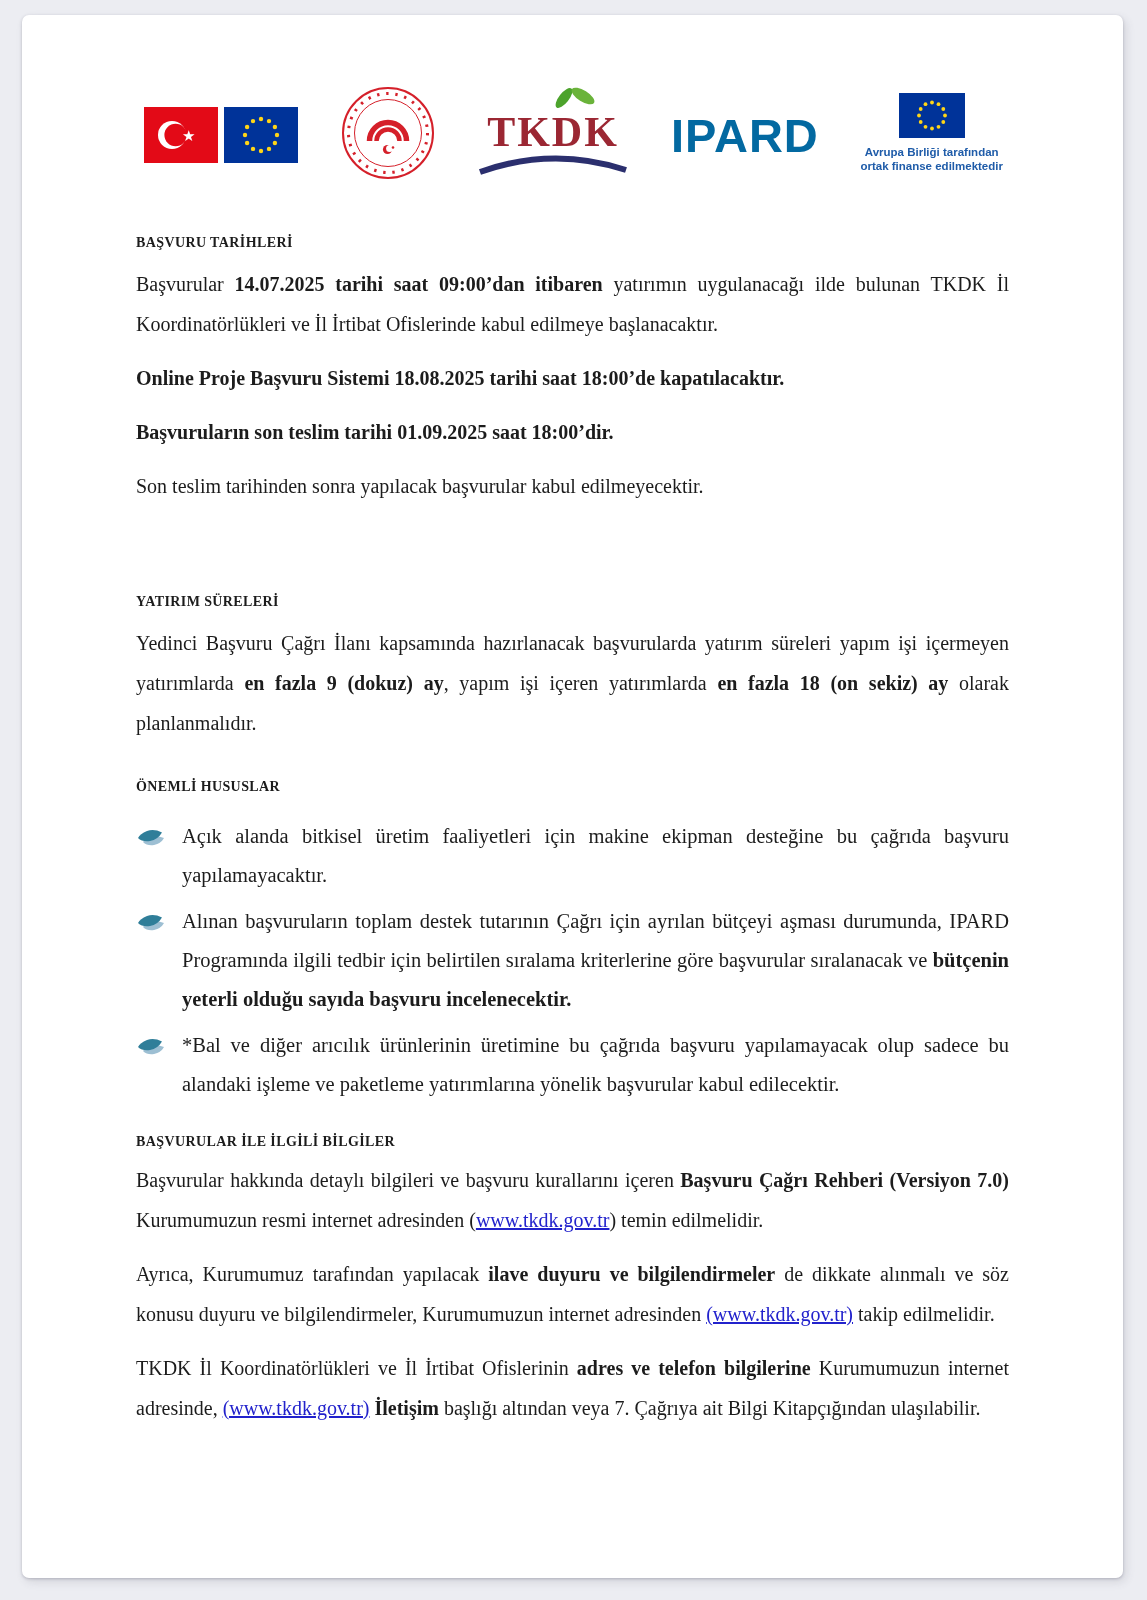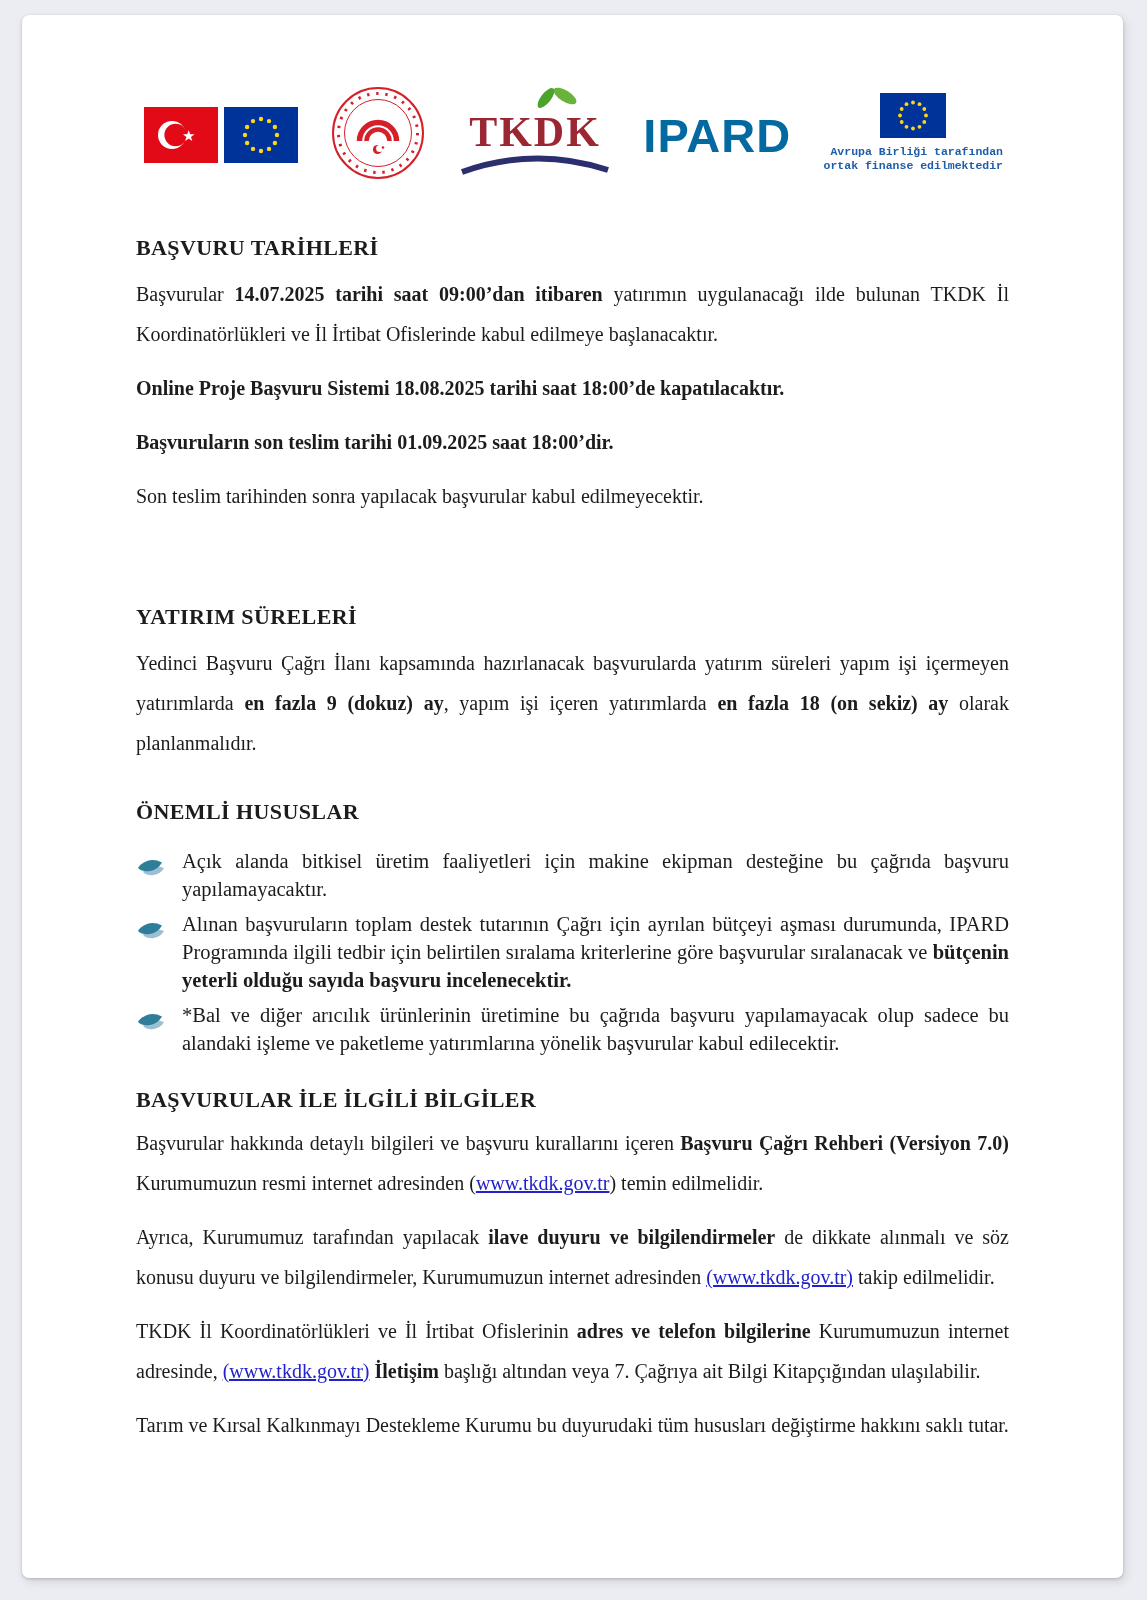--- a/index.html
+++ b/index.html
@@ -36,32 +36,32 @@
   .ipard-text {
     font-family: "Liberation Sans", sans-serif;
     font-weight: bold;
     font-size: 47px;
     letter-spacing: 1px;
     color: #0369a1;
   }
   .eu-cofin { display: flex; flex-direction: column; align-items: center; margin-top: -4px; }
   .eu-cofin .caption {
     margin-top: 7px;
-    font-family: Liberation Mono, monospace;
+    font-family: Liberation Sans, sans-serif;
     font-weight: bold;
     font-size: 11.5px;
     line-height: 14px;
     color: #1f5ca9;
-    text-align: right;
+    text-align: center;
     white-space: nowrap;
   }
 
   
   .sec-heading {
-    font-size: 22px;
+    font-size: 14px;
     font-weight: bold;
     letter-spacing: .4px;
     margin: 0 0 13px 0;
   }
   .para {
     font-size: 20px;
     line-height: 40px;
     text-align: justify;
     margin: 0 0 14px 0;
   }
@@ -78,21 +78,21 @@
   .mt-h3 { margin-top: 36px; margin-bottom: 22px; }
   .mt-h4 { margin-top: 30px; margin-bottom: 10px; }
 
   
   .bullets { margin: 0; padding: 0; list-style: none; }
   .bullet-item { display: flex; margin: 0 0 7px 0; }
   .bullet-glyph { flex: 0 0 46px; padding-top: 9px; }
   .bullet-text {
     flex: 1;
     font-size: 20.5px;
-    line-height: 28px;
+    line-height: 39px;
     text-align: justify;
   }
 </style>
 </head>
 <body>
 
 <div class="sheet">
   <div class="content">
 
     <div class="logo-row">
@@ -221,16 +221,15 @@
     </ul>
 
     <div class="sec-heading mt-h4">BAŞVURULAR İLE İLGİLİ BİLGİLER</div>
 
     <p class="para"><span>Başvurular hakkında detaylı bilgileri ve başvuru kurallarını içeren </span><b class="inline">Başvuru Çağrı Rehberi (Versiyon 7.0)</b><span> Kurumumuzun resmi internet adresinden (</span><a class="doclink">www.tkdk.gov.tr</a><span>) temin edilmelidir.</span></p>
 
     <p class="para"><span>Ayrıca, Kurumumuz tarafından yapılacak </span><b class="inline">ilave duyuru ve bilgilendirmeler</b><span> de dikkate alınmalı ve söz konusu duyuru ve bilgilendirmeler, Kurumumuzun internet adresinden </span><a class="doclink">(www.tkdk.gov.tr)</a><span> takip edilmelidir.</span></p>
 
     <p class="para"><span>TKDK İl Koordinatörlükleri ve İl İrtibat Ofislerinin </span><b class="inline">adres ve telefon bilgilerine</b><span> Kurumumuzun internet adresinde, </span><a class="doclink">(www.tkdk.gov.tr)</a><span> </span><b class="inline">İletişim</b><span> başlığı altından veya 7. Çağrıya ait Bilgi Kitapçığından ulaşılabilir.</span></p>
 
-    <p class="para">Tarım ve Kırsal Kalkınmayı Destekleme Kurumu bu duyurudaki tüm hususları değiştirme hakkını saklı tutar.</p>
 
   </div>
 </div>
 
 </body></html>

